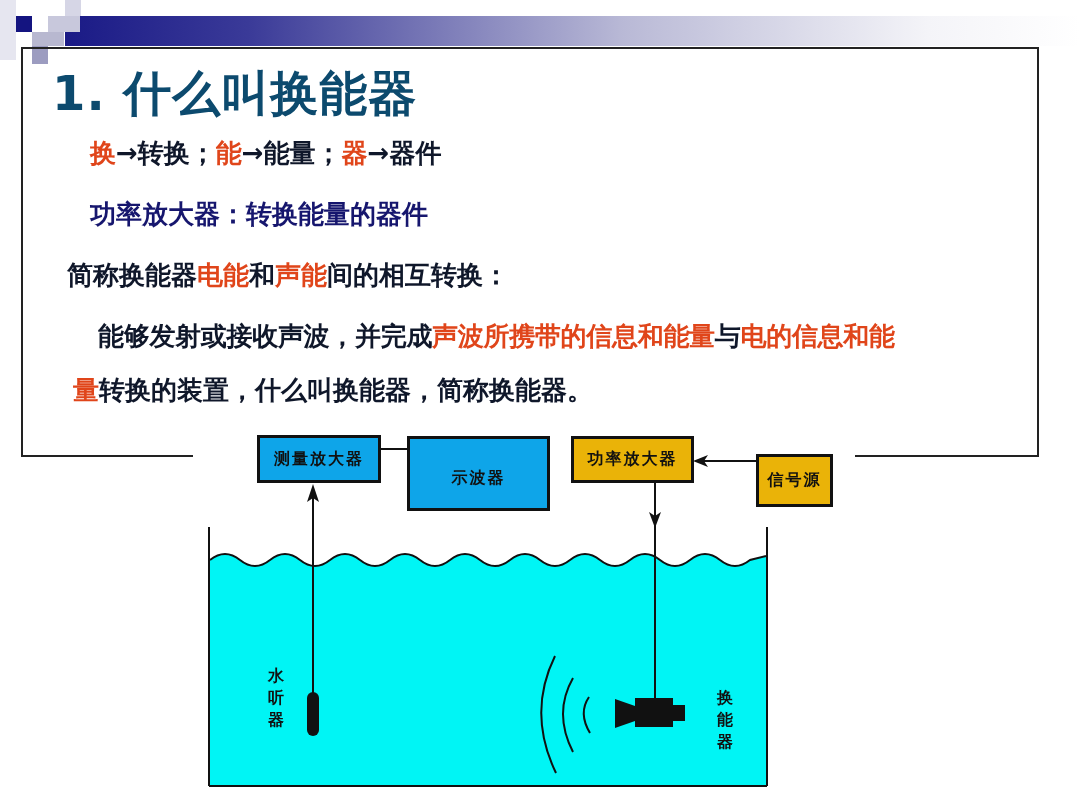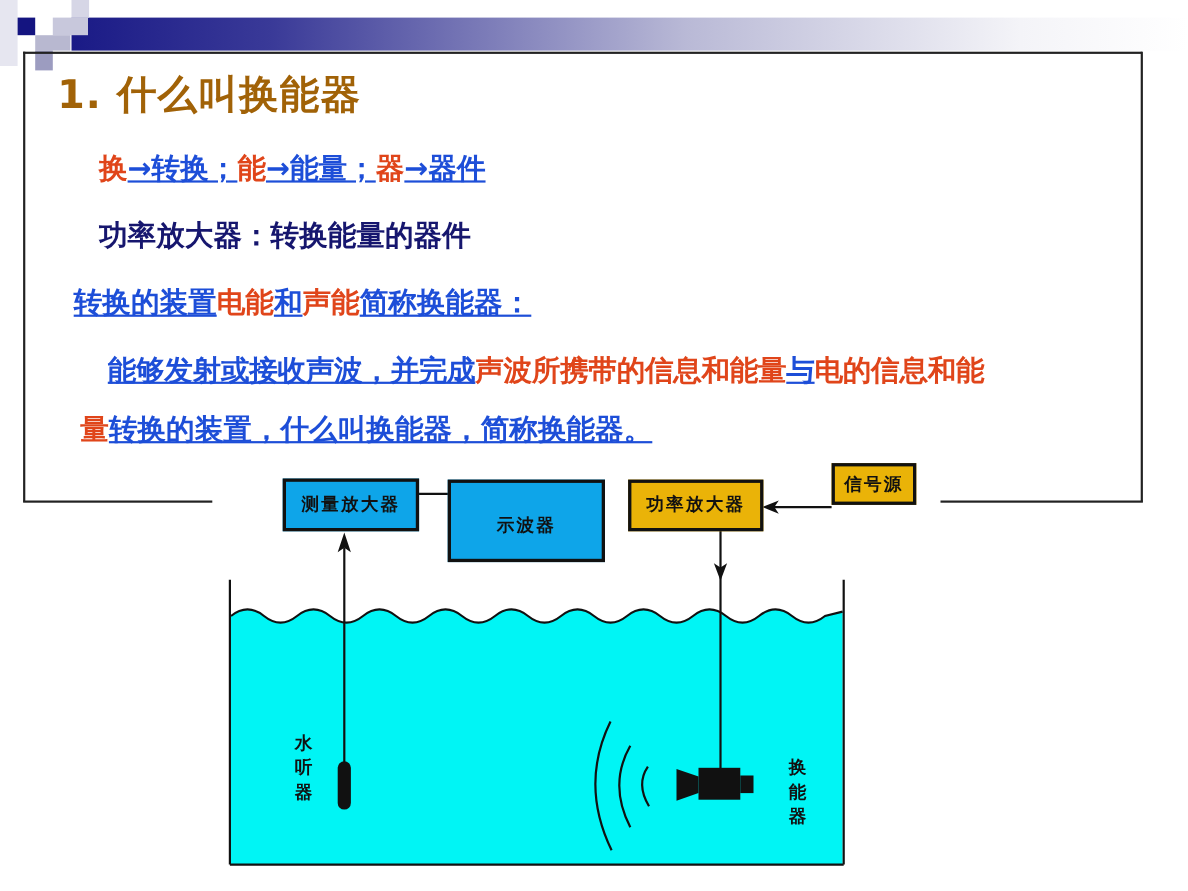--- a/index.html
+++ b/index.html
@@ -5,23 +5,23 @@
   html,body{margin:0;padding:0;background:#fff;}
   body{width:1080px;height:810px;position:relative;overflow:hidden;font-family:"DejaVu Sans","Liberation Sans",sans-serif;}
   .abs{position:absolute;}
   .banner{left:65px;top:16px;width:1015px;height:30px;background:linear-gradient(to right,#1a1a86 0%,#3a3a98 18%,#b9b9d6 55%,#f4f4f8 85%,#ffffff 100%);}
   .sq{position:absolute;}
   .frame-top{left:21px;top:47px;width:1017px;height:0;border-top:2px solid #222;}
   .frame-left{left:21px;top:47px;width:0;height:409px;border-left:2px solid #222;}
   .frame-right{left:1037px;top:47px;width:0;height:409px;border-left:2px solid #222;}
   .frame-bl{left:21px;top:455px;width:172px;border-top:2px solid #222;}
   .frame-br{left:855px;top:455px;width:184px;border-top:2px solid #222;}
-  .navy{color:#1d4ed8;text-decoration:underline;}
+  .navy{color:#0f172a;}
   .red{color:#e0451a;}
-  .title{left:52px;top:62px;font-size:36px;font-weight:bold;color:#a16207;white-space:nowrap;letter-spacing:1px;}
+  .title{left:52px;top:62px;font-size:48px;font-weight:bold;color:#0c4a6e;white-space:nowrap;letter-spacing:1px;}
   .line{font-size:26px;font-weight:bold;white-space:nowrap;color:#16166e;}
   .box{position:absolute;border:3px solid #111;box-sizing:border-box;display:flex;align-items:center;justify-content:center;font-family:"DejaVu Serif","Liberation Serif",serif;font-weight:bold;font-size:16px;color:#111;letter-spacing:2px;}
   .yellow{background:#0ea5e9;}
   .white{background:#eab308;}
   .vlabel{position:absolute;font-family:"DejaVu Serif","Liberation Serif",serif;font-weight:bold;font-size:16px;color:#111;width:18px;line-height:22px;text-align:center;}
 </style>
 </head>
 <body>
 
 <div class="abs banner"></div>
@@ -40,21 +40,21 @@
 
 <div class="abs title">1. 什么叫换能器</div>
 
 <div class="abs line" style="left:90px;top:136px;">
   <span class="red">换</span><span class="navy">→转换；</span><span class="red">能</span><span class="navy">→能量；</span><span class="red">器</span><span class="navy">→器件</span>
 </div>
 
 <div class="abs line" style="left:90px;top:197px;">功率放大器：转换能量的器件</div>
 
 <div class="abs line" style="left:67px;top:258px;">
-  <span class="navy">转换的装置</span><span class="red">电能</span><span class="navy">和</span><span class="red">声能</span><span class="navy">简称换能器：</span>
+  <span class="navy">简称换能器</span><span class="red">电能</span><span class="navy">和</span><span class="red">声能</span><span class="navy">间的相互转换：</span>
 </div>
 
 <div class="abs line" style="left:98px;top:319px;letter-spacing:-0.3px;text-align:right;">
   <span class="navy">能够发射或接收声波，并完成</span><span class="red">声波所携带的信息和能量</span><span class="navy">与</span><span class="red">电的信息和能</span>
 </div>
 
 <div class="abs line" style="left:73px;top:373px;">
   <span class="red">量</span><span class="navy">转换的装置，什么叫换能器，简称换能器。</span>
 </div>
 
@@ -91,21 +91,21 @@
 
 <div class="box yellow" style="left:257px;top:435px;width:124px;height:48px;">
   <span>测量放大器</span>
 </div>
 <div class="box yellow" style="left:407px;top:436px;width:143px;height:75px;padding-top:10px;">
   <span>示波器</span>
 </div>
 <div class="box white" style="left:571px;top:436px;width:123px;height:47px;">
   <span>功率放大器</span>
 </div>
-<div class="box white" style="left:756px;top:421px;width:77px;height:38px;">
+<div class="box white" style="left:756px;top:454px;width:77px;height:53px;">
   <span>信号源</span>
 </div>
 
 <div class="vlabel" style="left:267px;top:665px;">
   <div>水</div>
   <div>听</div>
   <div>器</div>
 </div>
 
 <div class="vlabel" style="left:716px;top:687px;">

